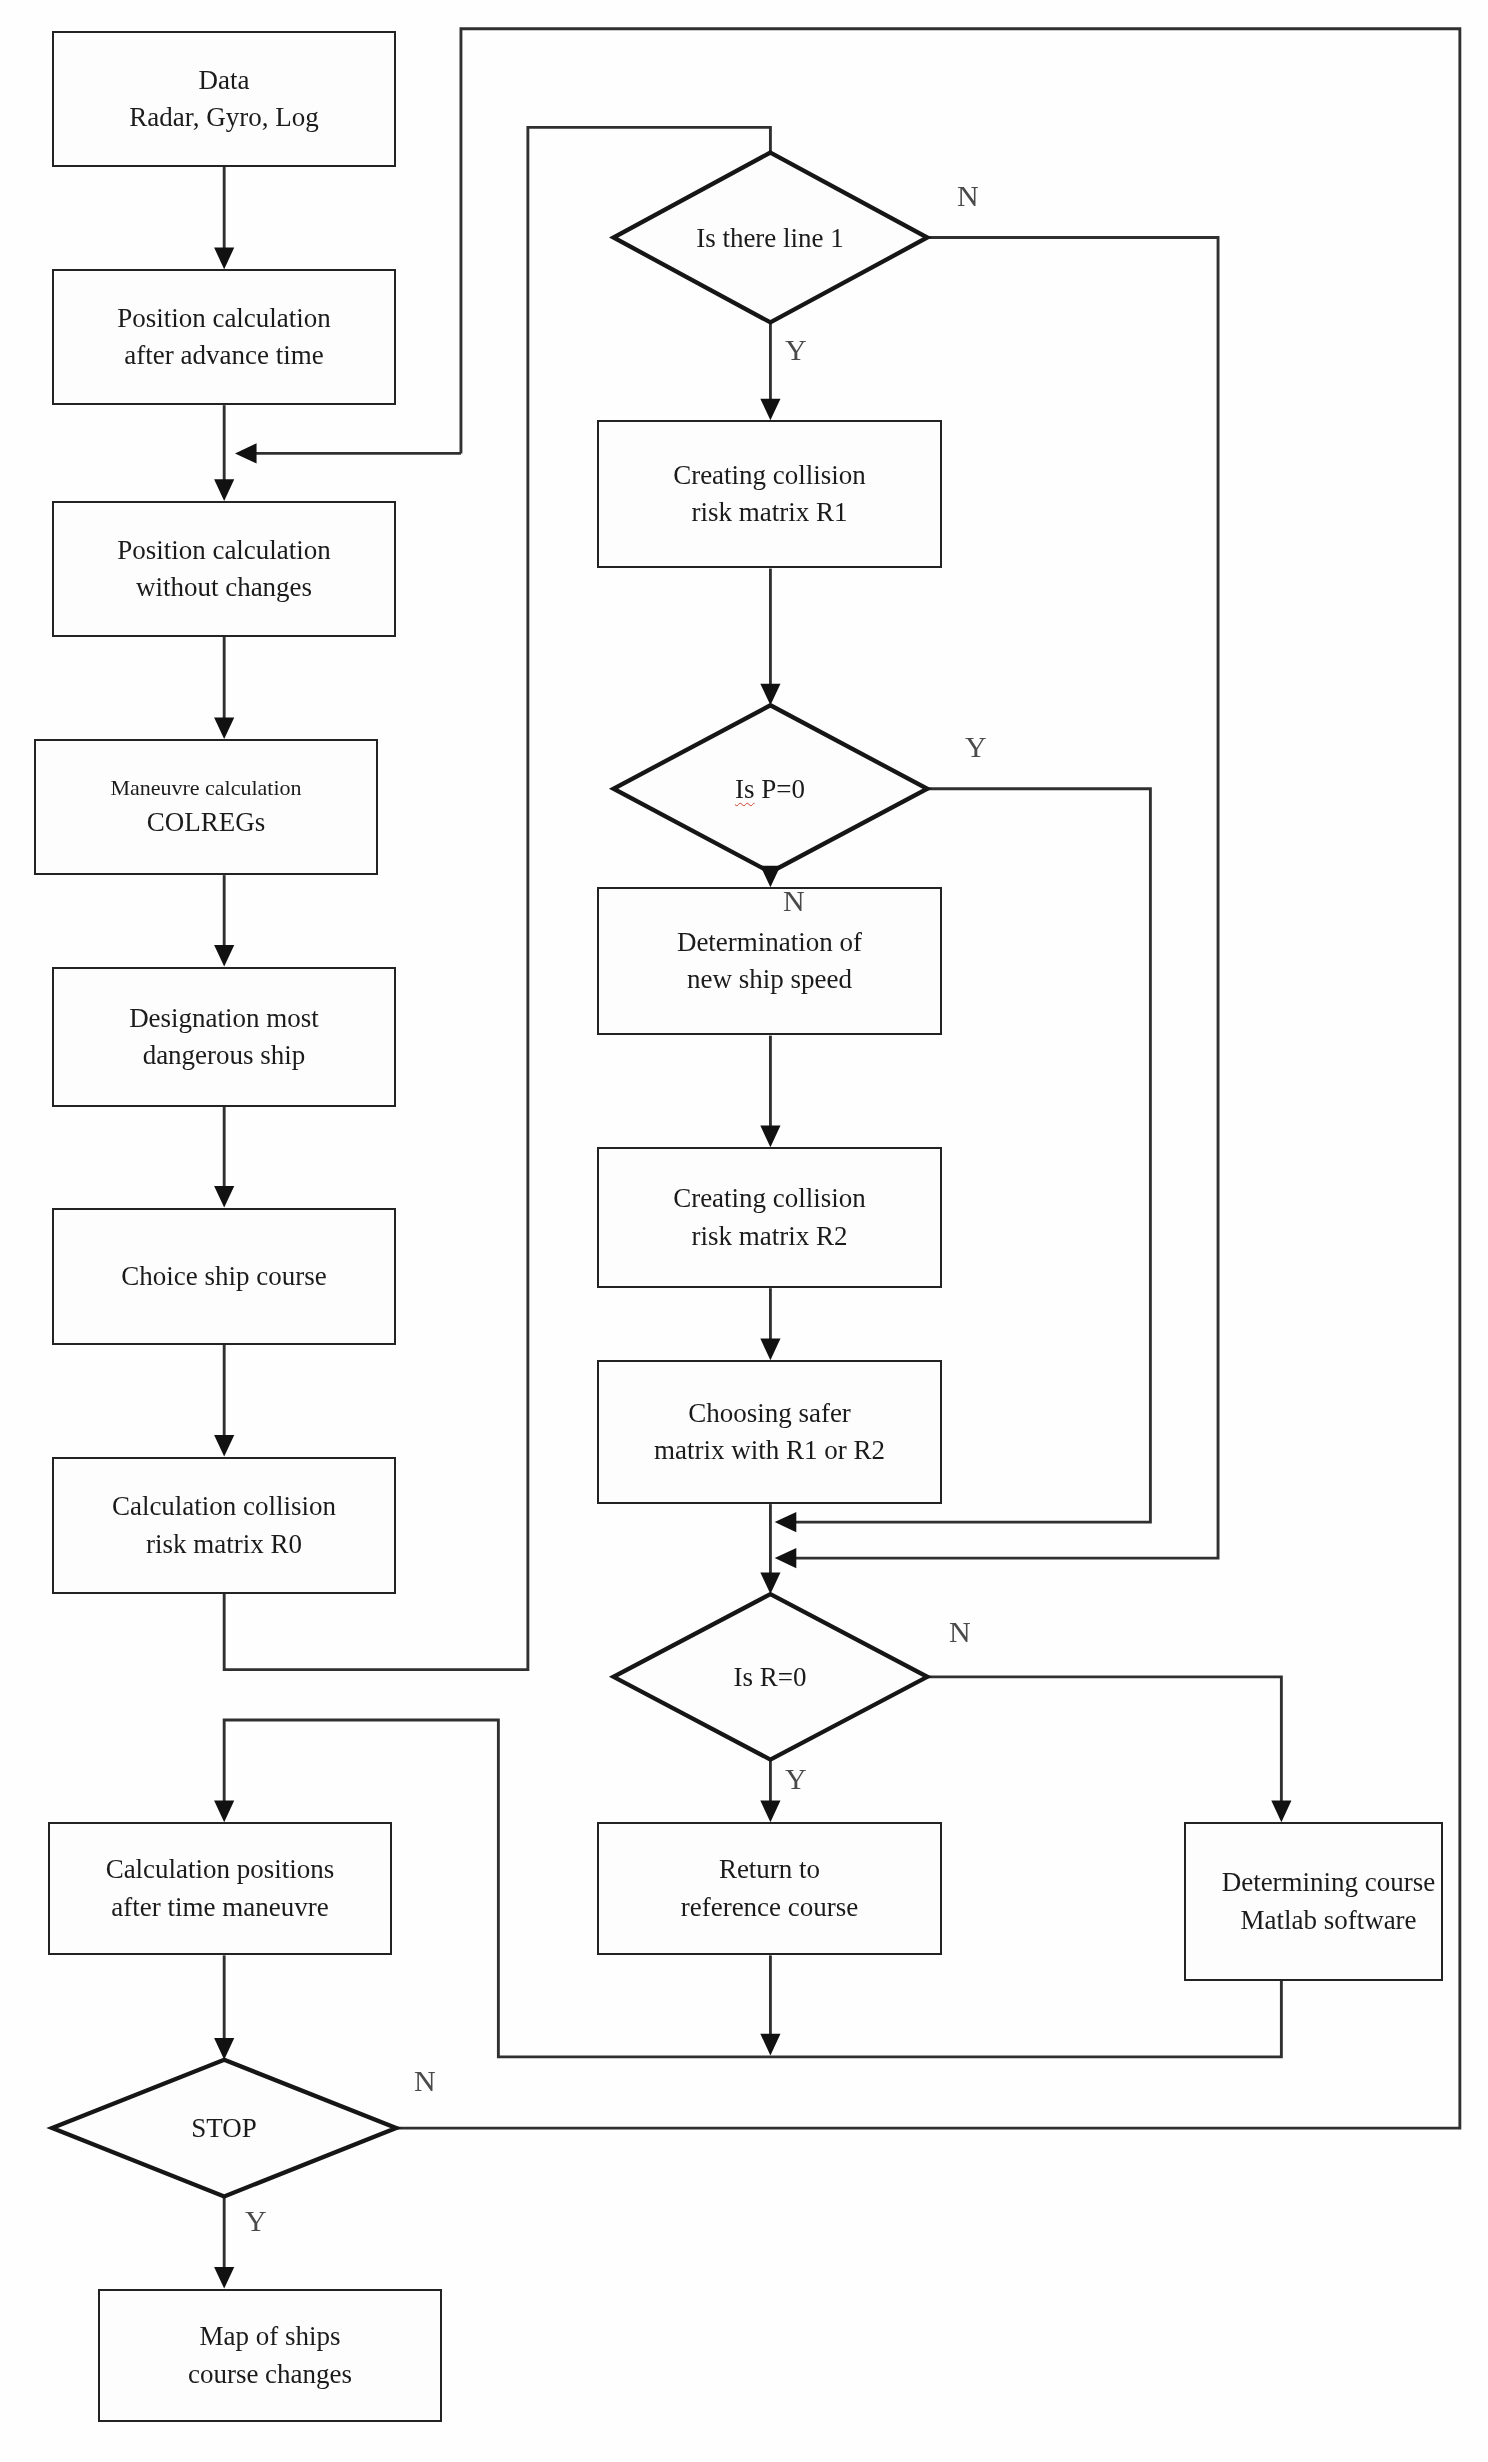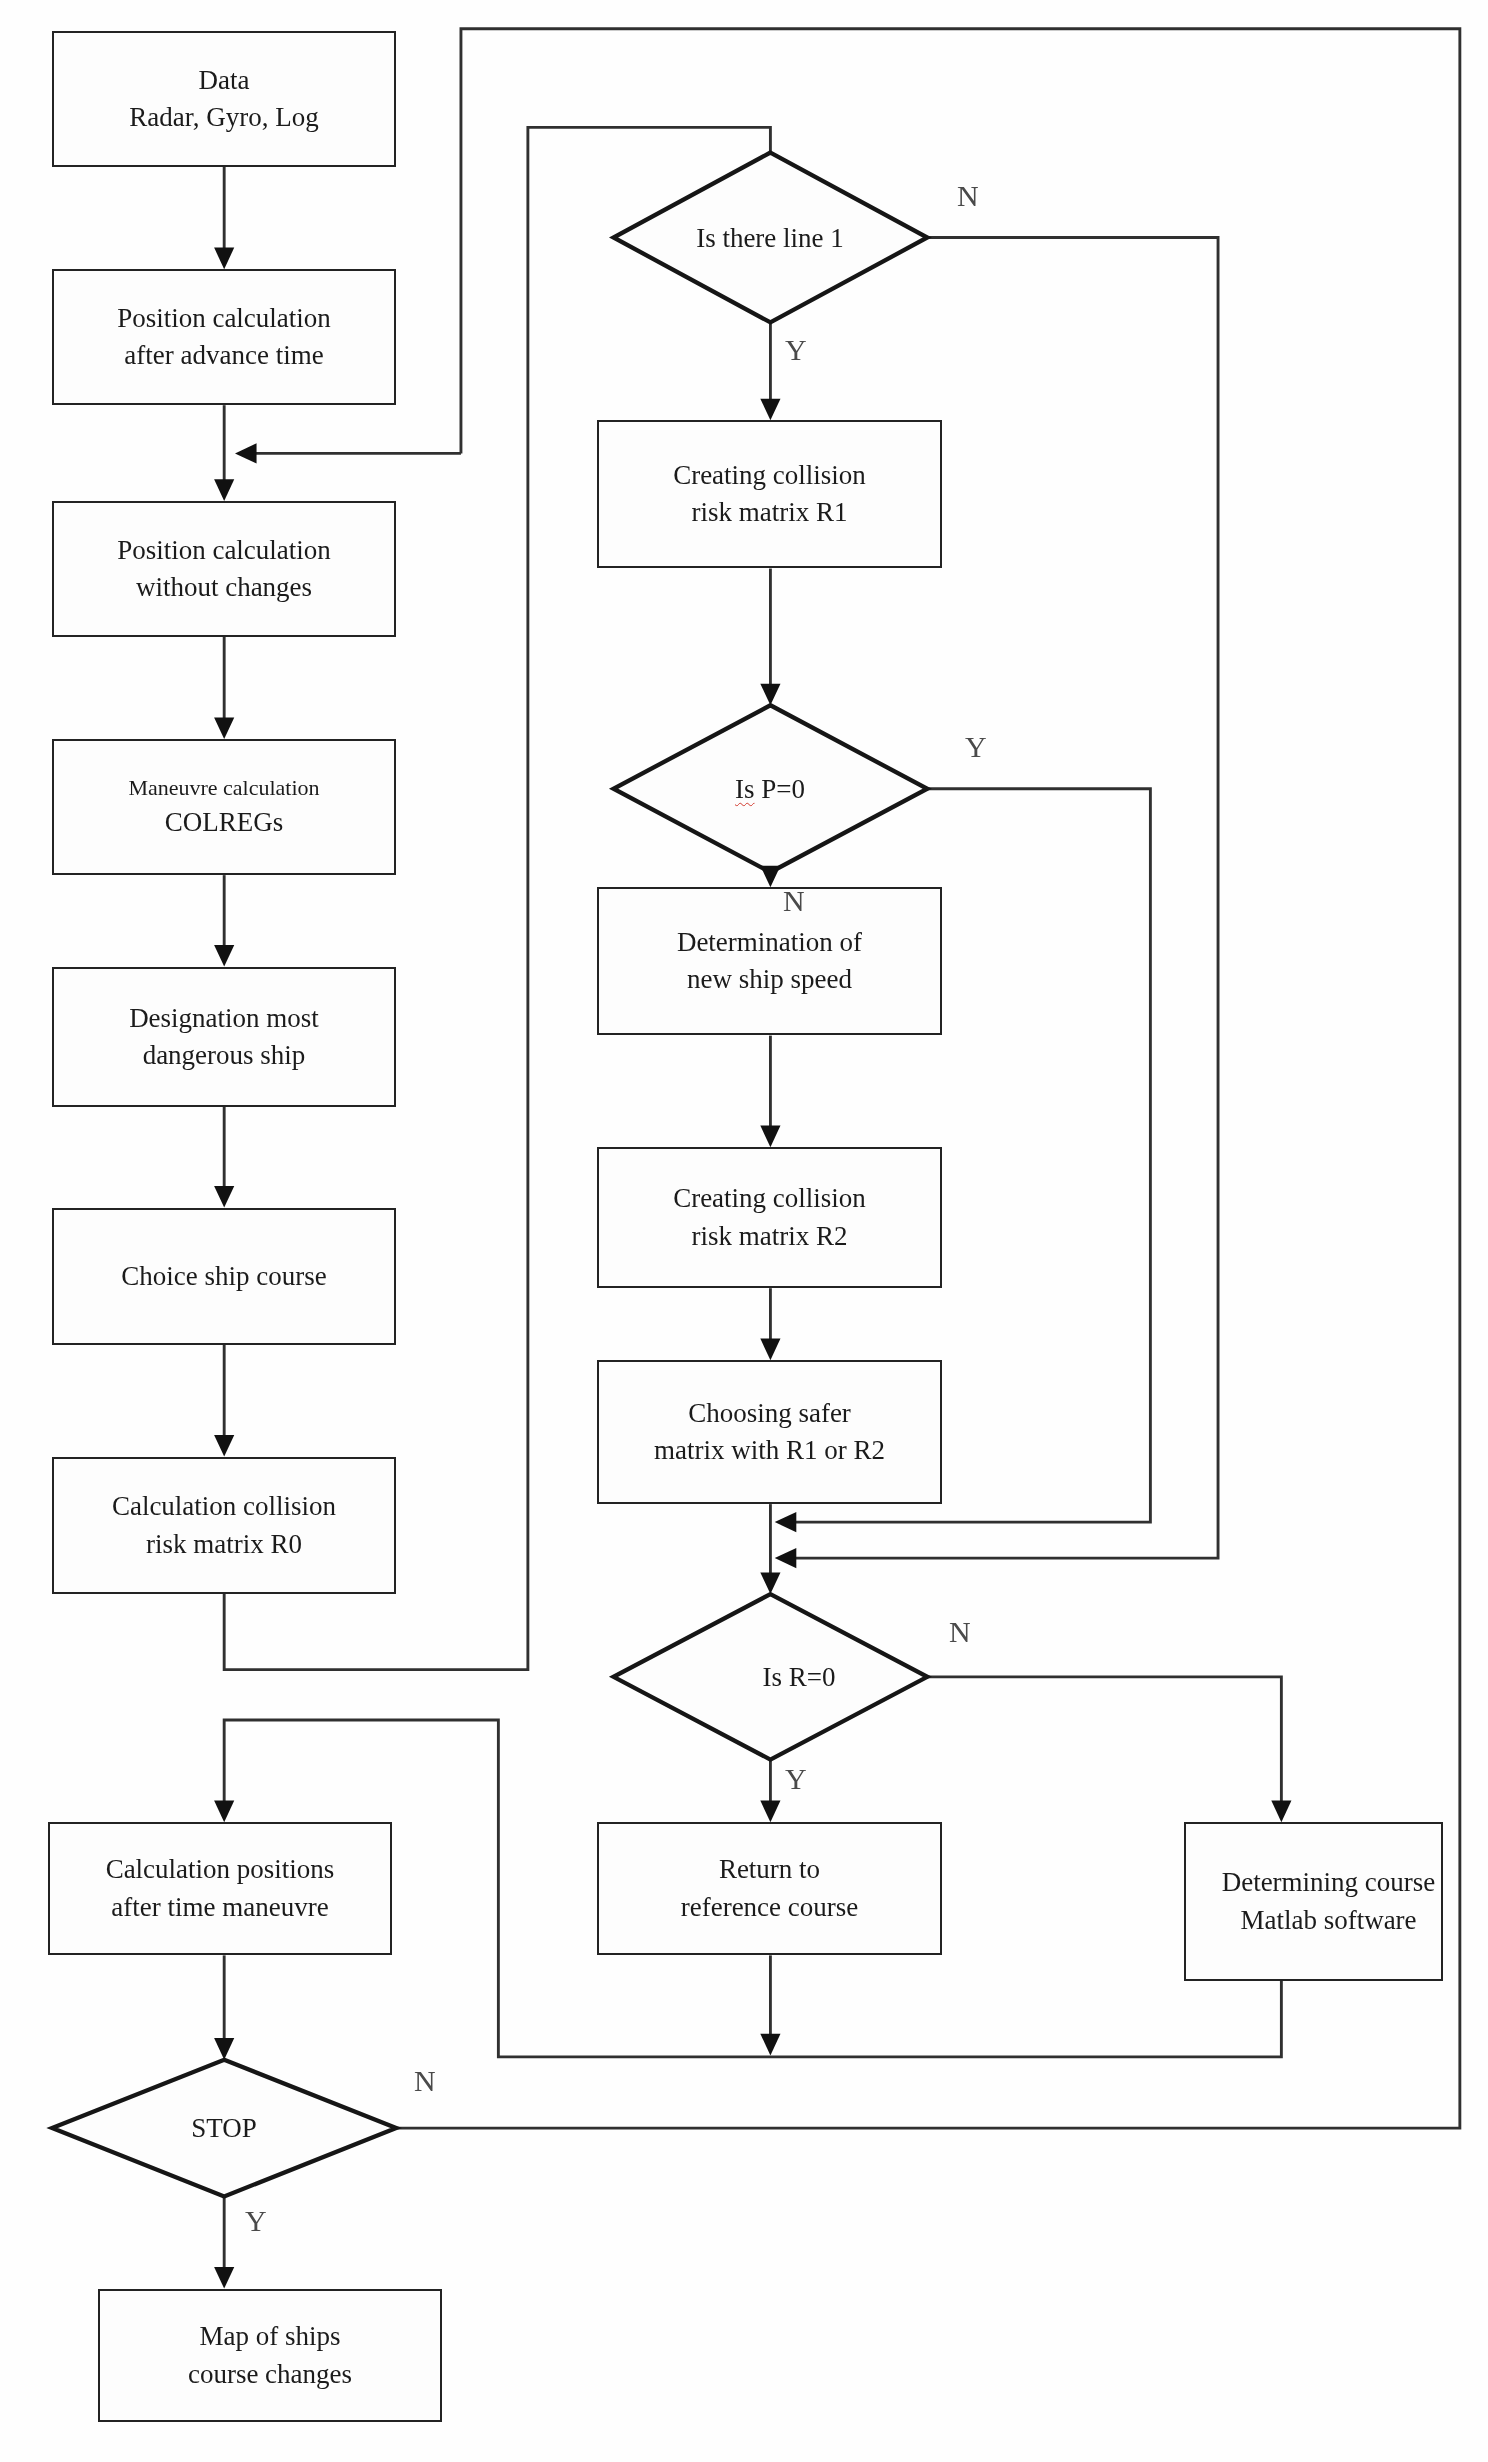--- a/index.html
+++ b/index.html
@@ -104,21 +104,21 @@
   <div class="node" style="left:52px;top:269px;width:344px;height:136px;">
     <span>Position calculation</span>
     <span>after advance time</span>
   </div>
 
   <div class="node" style="left:52px;top:501px;width:344px;height:136px;">
     <span>Position calculation</span>
     <span>without changes</span>
   </div>
 
-  <div class="node" style="left:52px;top:739px;width:344px;height:136px;justify-content:center;">
+  <div class="node" style="left:34px;top:739px;width:344px;height:136px;justify-content:center;">
     <span class="small-line">Maneuvre calculation</span>
     <span>COLREGs</span>
   </div>
 
   <div class="node" style="left:52px;top:967px;width:344px;height:140px;justify-content:center;">
     <span>Designation most</span>
     <span>dangerous ship</span>
   </div>
 
   <div class="node" style="left:52px;top:1208px;width:344px;height:137px;">
@@ -173,21 +173,21 @@
   <div class="dlabel" style="left:633px;top:202px;width:274px;height:72px;">
     <span>Is there line 1</span>
   </div>
 
   <div class="dlabel" style="left:633px;top:753px;width:274px;height:72px;">
     <span>
       <span class="misspell">Is</span>&nbsp;<span>P=0</span>
     </span>
   </div>
 
-  <div class="dlabel" style="left:662px;top:1641px;width:274px;height:72px;">
+  <div class="dlabel" style="left:633px;top:1641px;width:274px;height:72px;">
     <span>Is R=0</span>
   </div>
 
   <div class="dlabel" style="left:87px;top:2092px;width:274px;height:72px;">
     <span>STOP</span>
   </div>
 
   <div class="branch" style="left:957px;top:179px;">N</div>
   <div class="branch" style="left:785px;top:333px;">Y</div>
   <div class="branch" style="left:965px;top:730px;">Y</div>

